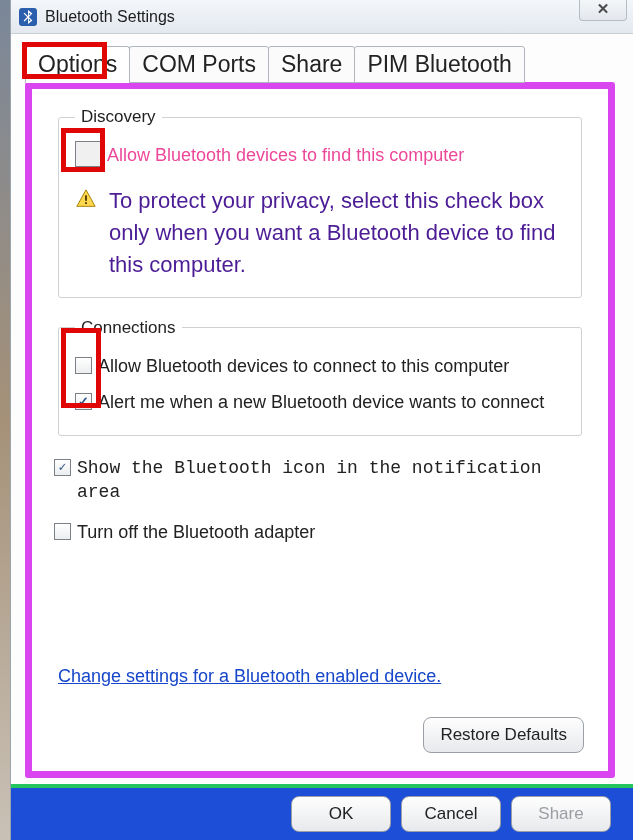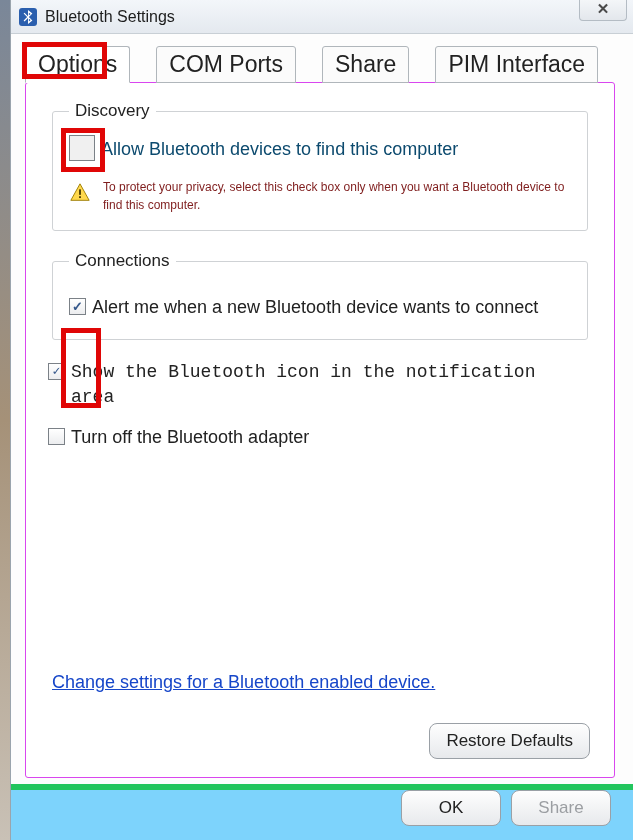--- a/index.html
+++ b/index.html
@@ -8,43 +8,43 @@
     .window { position:absolute; left:10px; top:0; width:623px; height:840px; background:#fdfdfd; border-left:1px solid #9aa4ad; }
     .titlebar { height:34px; background:linear-gradient(#f3f6fa,#e4e9ef); border-bottom:1px solid #c8cfd5; display:flex; align-items:center; padding-left:8px; position:relative; }
     .bt-icon { width:18px; height:18px; background:#2b5fae; border-radius:3px; display:flex; align-items:center; justify-content:center; margin-right:8px; }
     .bt-icon svg { width:12px; height:14px; }
     .title { font-size:16px; color:#1c1c1c; }
     .closebtn { position:absolute; right:6px; top:-3px; width:48px; height:24px; border:1px solid #b4bcc4; border-top:none; border-radius:0 0 4px 4px; background:linear-gradient(#f6f8fa,#e3e7ec); display:flex; align-items:center; justify-content:center; }
     .closebtn span { font-family:Arial; font-size:15px; font-weight:bold; color:#4a4a4a; }
     .tabs { display:flex; margin:12px 0 0 14px; position:relative; z-index:2; }
     .tab { border:1px solid #b0b6bb; padding:4px 12px; font-size:23px; background:#fff; margin-right:-1px; border-radius:3px 3px 0 0; cursor:default; }
     .tab[data-active="true"] { border-bottom:1px solid #fff; }
-    .tab[data-active="false"] { background:#fbfbfb;margin-left:27px; }
+    .tab[data-active="false"] { background:#fbfbfb; }
     .hi-tab { position:absolute; border:5px solid #e00606; pointer-events:none; z-index:5; }
     .hi-box { position:absolute; border:5px solid #e00606; pointer-events:none; z-index:5; }
-    .panel { position:absolute; left:14px; top:82px; right:18px; bottom:62px; border:1px solid #d946ef; border-radius:3px; background:#fff; padding:18px 26px 6px 26px; }
+    .panel { position:absolute; left:14px; top:82px; right:18px; bottom:62px; border:7px solid #d946ef; border-radius:3px; background:#fff; padding:18px 26px 6px 26px; }
     fieldset { border:1px solid #cfd2d5; border-radius:3px; padding:12px 16px 16px 16px; margin-bottom:20px; position:relative; }
     legend { padding:0 6px; font-size:17px; color:#222; }
     .row { display:flex; align-items:flex-start; margin:4px 0; }
     .cb { width:17px; height:17px; border:1px solid #7b8187; background:linear-gradient(#fff,#ecedef); margin-right:6px; margin-top:3px; flex:0 0 auto; display:flex; align-items:center; justify-content:center; }
     .cb.big { width:26px; height:26px; margin-top:-2px; }
     .cb.checked::after { content:"✓"; font-size:13px; color:#34578a; font-weight:bold; line-height:1; }
     .cb.disabled { background:#f0f0f0; }
     .lbl { font-size:18px; color:#222; line-height:1.35; }
-    .lbl.disabled { color:#0c4a6e; }
+    .lbl.disabled { color:#ec4899; }
     .warnrow { display:flex; align-items:flex-start; margin-top:18px; }
     .warn { width:22px; height:22px; margin-right:12px; margin-top:3px; flex:0 0 auto; }
     .warn svg { width:22px; height:22px; }
-    .warntxt { font-size:12px; line-height:1.45; color:#7f1d1d; }
+    .warntxt { font-size:22px; line-height:1.45; color:#4c1d95; }
     .link { color:#1646c9; text-decoration:underline; font-size:18px; cursor:pointer; display:inline-block; }
     .link-wrap { position:absolute; left:26px; bottom:84px;margin-top:20px; }
     .restore-wrap { position:absolute; right:24px; bottom:18px; }
     .btn { border:1px solid #9aa0a6; border-radius:8px; background:linear-gradient(#fefefe,#e7e9ec); padding:7px 16px; font-size:17px; font-family:inherit; color:#222; cursor:default; }
     .btn:disabled { color:#9b9ea2; }
-    .footer { position:absolute; left:0; right:0; bottom:0; height:56px; background:#7dd3fc; border-top:6px solid #22c55e; display:flex; align-items:flex-start; justify-content:flex-end; gap:10px; padding-right:22px; }
+    .footer { position:absolute; left:0; right:0; bottom:0; height:56px; background:#1d4ed8; border-top:4px solid #22c55e; display:flex; align-items:center; justify-content:flex-end; gap:10px; padding-right:22px; }
     .footer .btn { min-width:100px; text-align:center; }
   </style>
 </head>
 <body>
 
 <div class="edge"></div>
 
 <div class="window">
 
   <div class="titlebar">
@@ -56,21 +56,21 @@
     <div class="title">Bluetooth Settings</div>
     <div class="closebtn">
         <span>✕</span>
       </div>
   </div>
 
   <div class="tabs">
     <div class="tab" data-active="true">Options</div>
     <div class="tab" data-active="false">COM Ports</div>
     <div class="tab" data-active="false">Share</div>
-    <div class="tab" data-active="false">PIM Interface</div>
+    <div class="tab" data-active="false">PIM Bluetooth</div>
   </div>
 
   <div class="hi-tab" style="left:11px; top:42px; width:85px; height:37px;"></div>
 
   <div class="panel">
 
     <fieldset>
       <legend>Discovery</legend>
       <div class="row">
         <div class="cb big disabled"></div>
@@ -83,20 +83,24 @@
               <rect x="11" y="8" width="2" height="6" fill="#4a3a00"></rect>
               <rect x="11" y="15.5" width="2" height="2" fill="#4a3a00"></rect>
             </svg>
         </div>
         <div class="warntxt">To protect your privacy, select this check box only when you want a Bluetooth device to find this computer.</div>
       </div>
     </fieldset>
 
     <fieldset>
       <legend>Connections</legend>
+      <div class="row">
+        <div class="cb"></div>
+        <div class="lbl">Allow Bluetooth devices to connect to this computer</div>
+      </div>
       <div class="row" style="margin-top:12px;">
         <div class="cb checked"></div>
         <div class="lbl">Alert me when a new Bluetooth device wants to connect</div>
       </div>
     </fieldset>
 
     <div class="row" style="margin-left:-4px;font-family:Liberation Mono, monospace;">
       <div class="cb checked"></div>
       <div class="lbl">Show the Bluetooth icon in the notification area</div>
     </div>
@@ -113,16 +117,17 @@
       <button class="btn">Restore Defaults</button>
     </div>
 
   </div>
 
   <div class="hi-box" style="left:50px; top:128px; width:44px; height:44px;"></div>
   <div class="hi-box" style="left:50px; top:328px; width:40px; height:80px;"></div>
 
   <div class="footer">
     <button class="btn">OK</button>
+    <button class="btn">Cancel</button>
     <button class="btn" disabled="">Share</button>
   </div>
 
 </div>
 
 </body></html>

